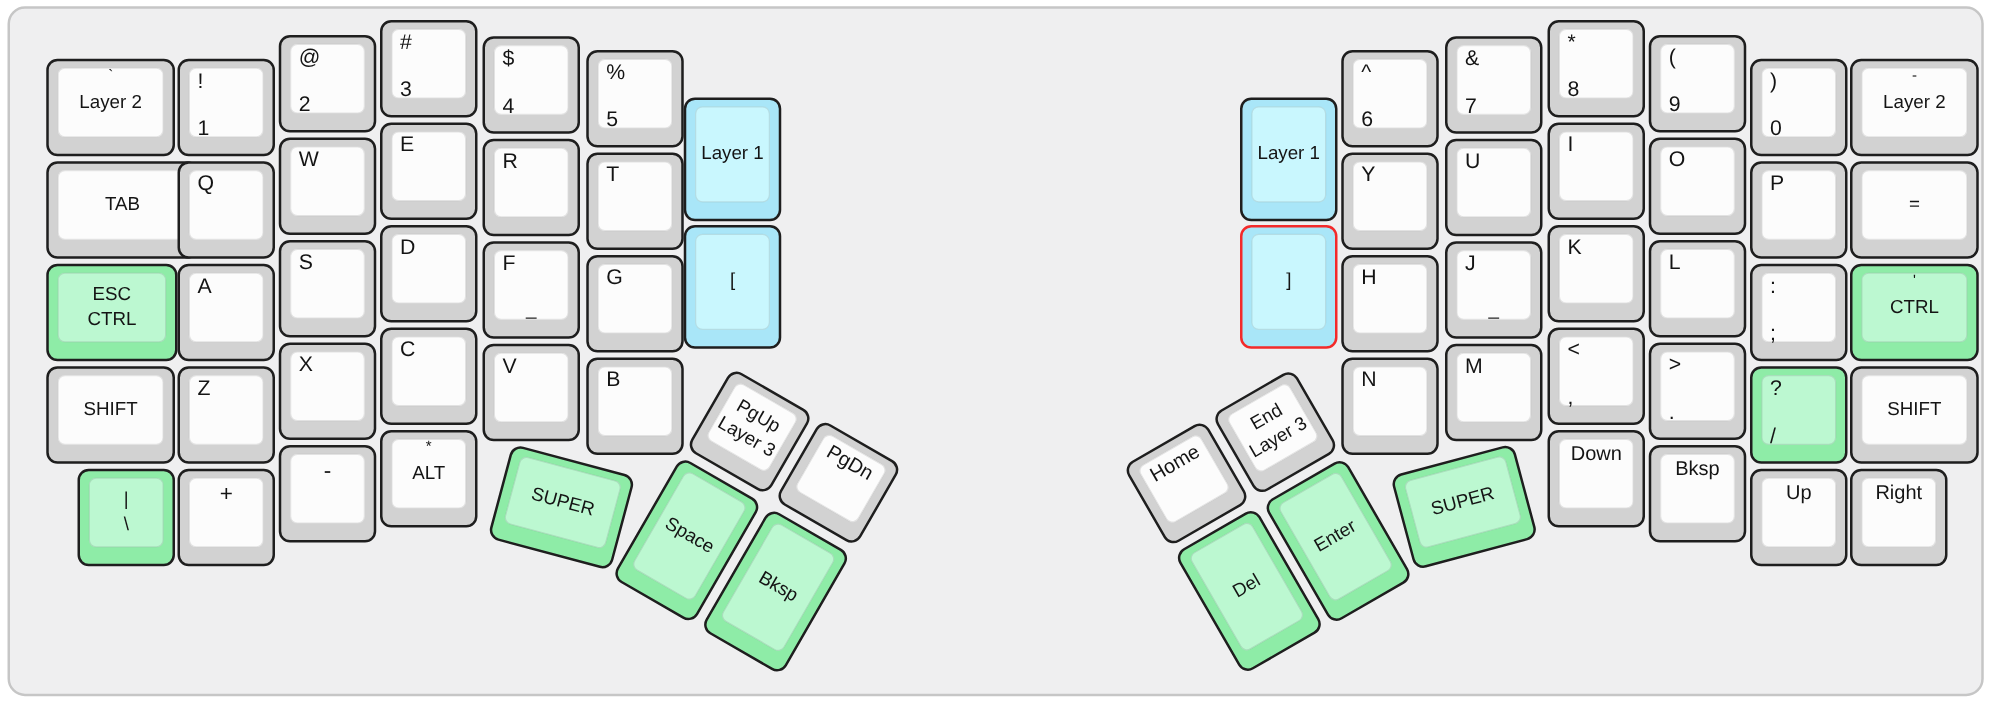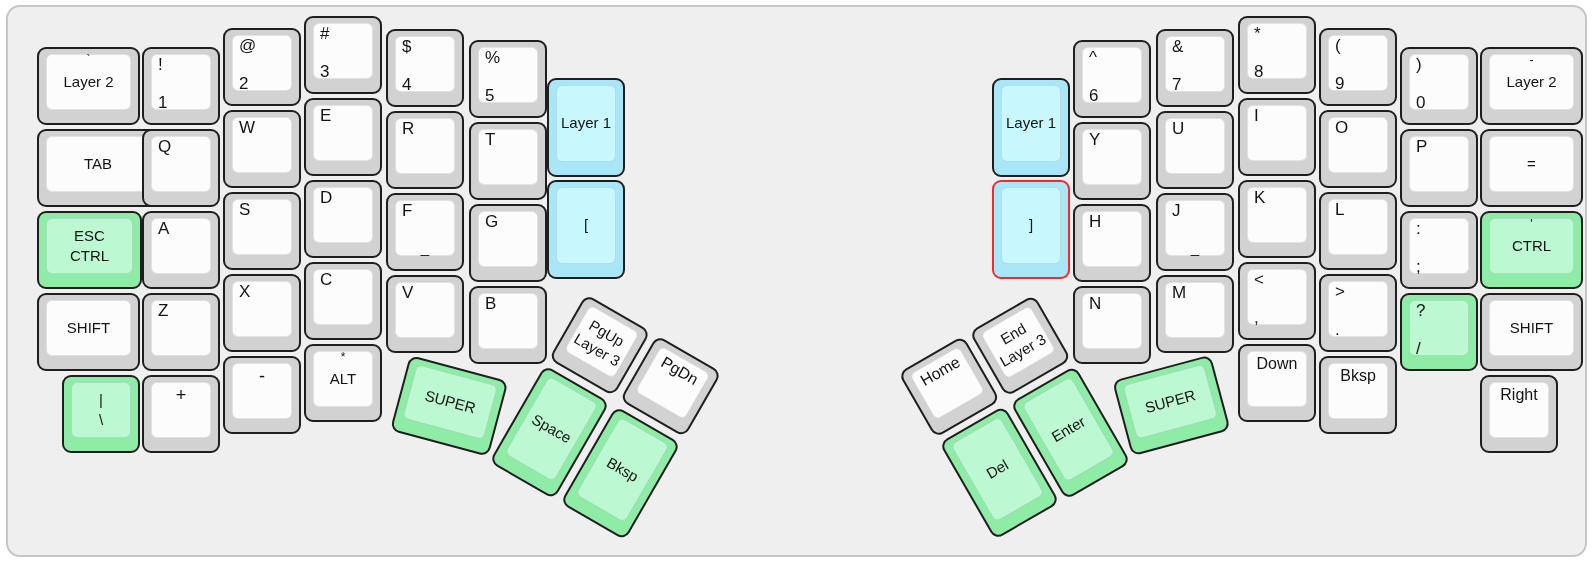--- a/index.html
+++ b/index.html
@@ -313,20 +313,24 @@
       <div class="key white" style="left: 1400px; top: 211px; width: 78px; height: 78px;">
         <div class="cap"></div>
         <span class="lab tl">:</span>
         <span class="lab bl">;</span>
       </div>
       <div class="key green" style="left: 1400px; top: 293px; width: 78px; height: 78px;">
         <div class="cap"></div>
         <span class="lab tl">?</span>
         <span class="lab bl">/</span>
       </div>
+      <div class="key white" style="left: 1400px; top: 375px; width: 78px; height: 78px;">
+        <div class="cap"></div>
+        <span class="lab ct">Up</span>
+      </div>
       <div class="key white" style="left: 1480px; top: 47px; width: 103px; height: 78px;">
         <div class="cap"></div>
         <span class="lab tc">-</span>
         <div class="center">
           <span>Layer 2</span>
         </div>
       </div>
       <div class="key white" style="left: 1480px; top: 129px; width: 103px; height: 78px;">
         <div class="cap"></div>
         <div class="center">

